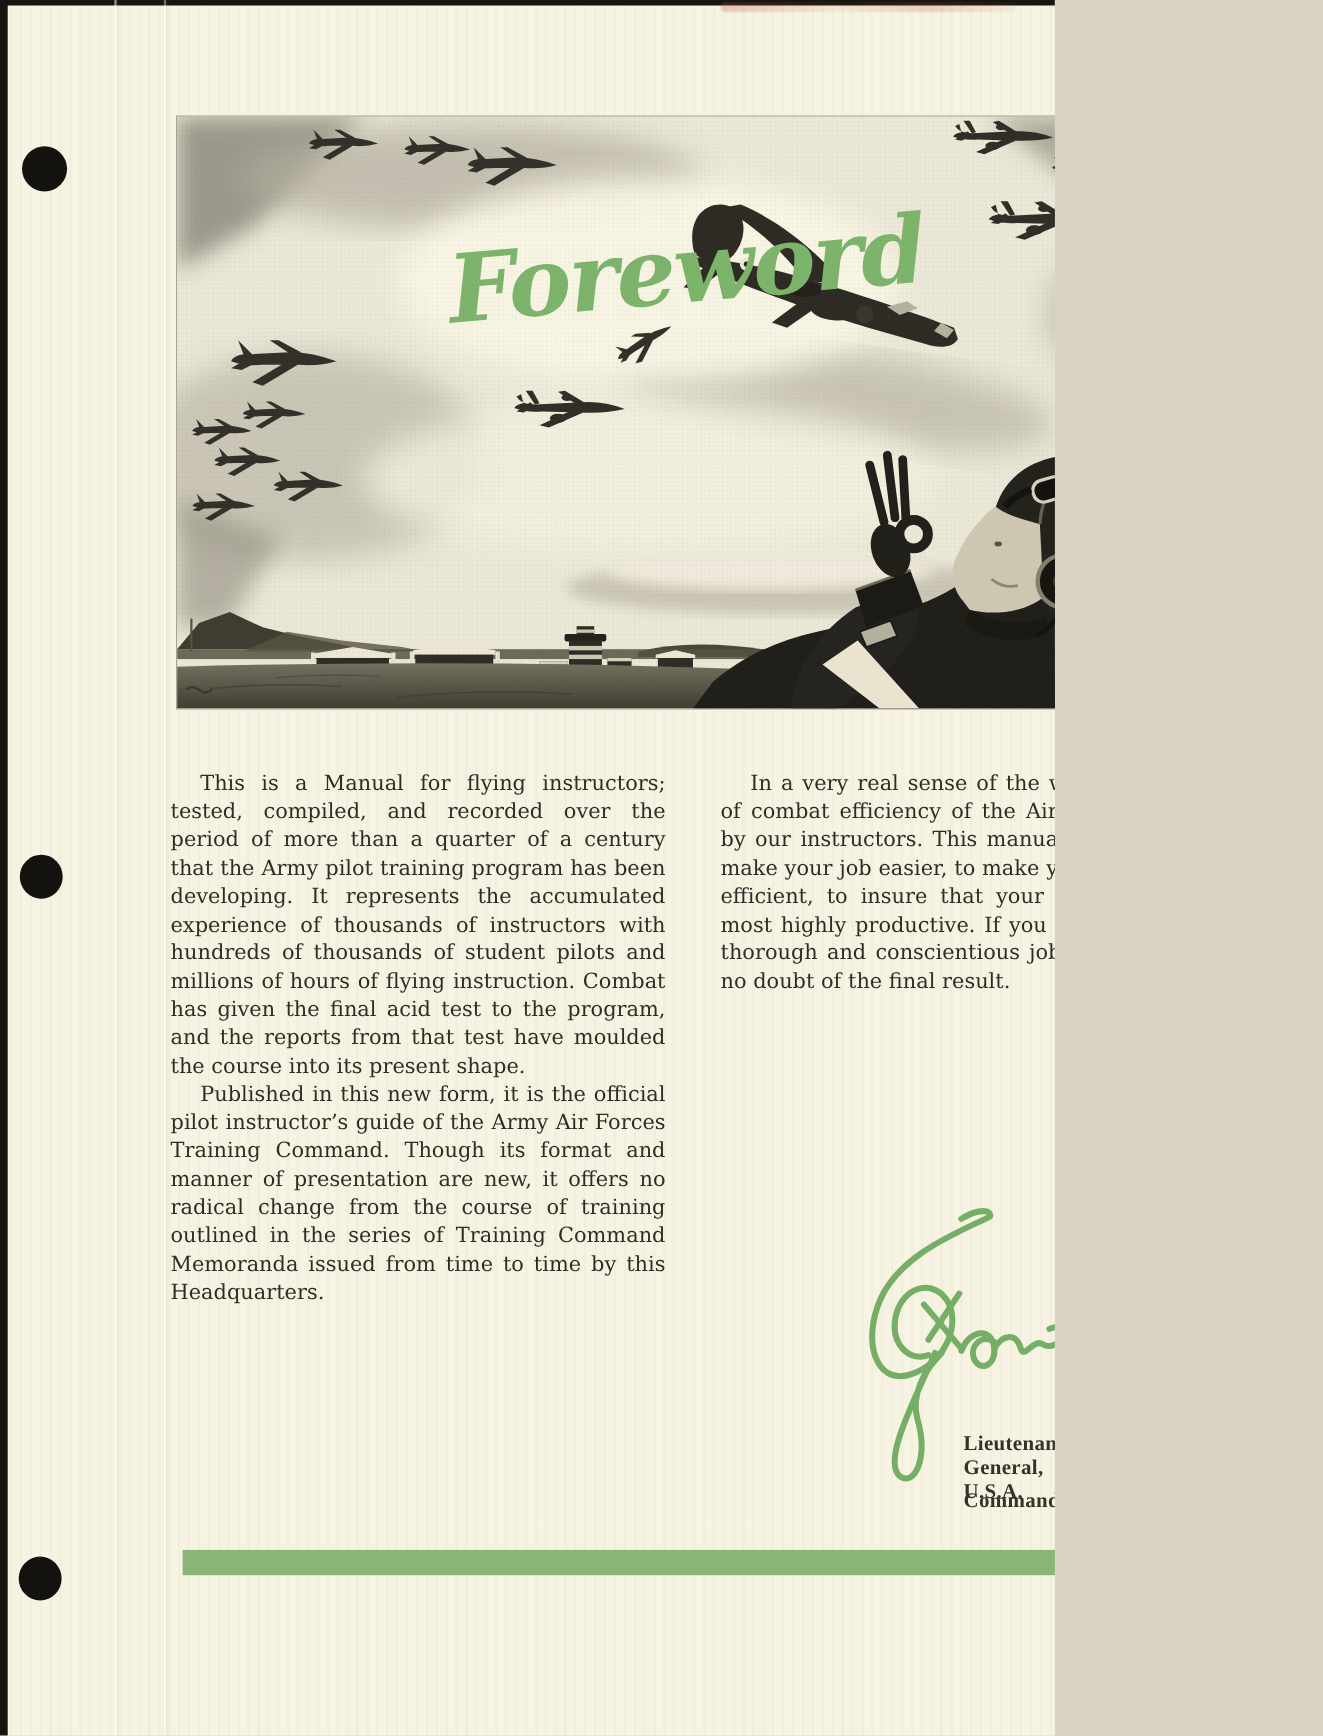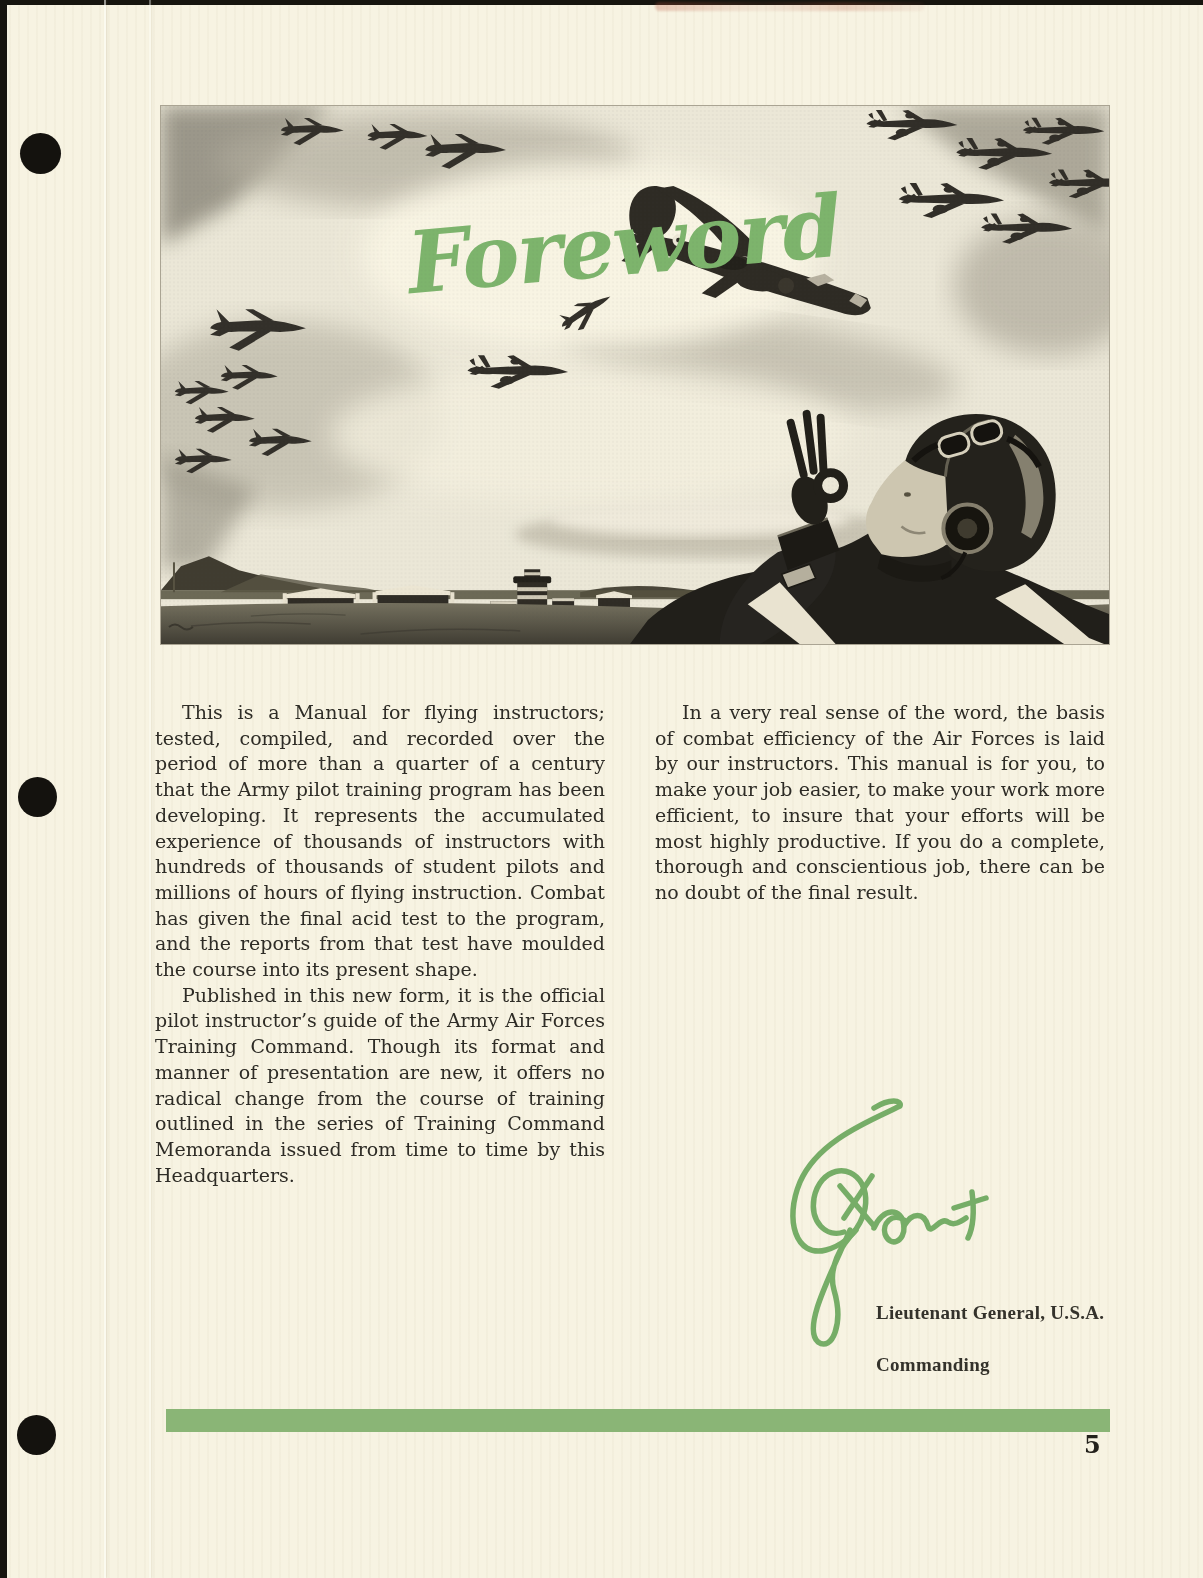--- a/index.html
+++ b/index.html
@@ -1,17 +1,17 @@
 <!DOCTYPE html>
 <html><head>
 <meta charset="utf-8">
 <style>
   html,body{margin:0;padding:0;background:#d9d4c2;}
   .page{
-    position:relative;width:1203px;height:1578px;overflow:hidden;
+    position:relative;width:959px;height:1578px;overflow:hidden;
     background-color:#f7f3e2;
     background-image:repeating-linear-gradient(90deg, rgba(150,135,95,0.045) 0 2px, rgba(0,0,0,0) 2px 9px);
     font-family:"DejaVu Serif", serif;color:#2e2c26;
   }
   .scan-edge-top{position:absolute;left:0;top:0;width:100%;height:5px;background:#17150f;}
   .scan-edge-left{position:absolute;left:0;top:0;width:7px;height:100%;background:#17150f;}
   .crease{position:absolute;top:0;width:2px;height:100%;background:rgba(255,255,250,0.55);box-shadow:1px 0 2px rgba(120,110,80,0.18);}
   .crease.c1{left:104px;}
   .crease.c2{left:149px;opacity:.7;}
   .smudge{position:absolute;left:655px;top:2px;width:270px;height:9px;border-radius:5px;

